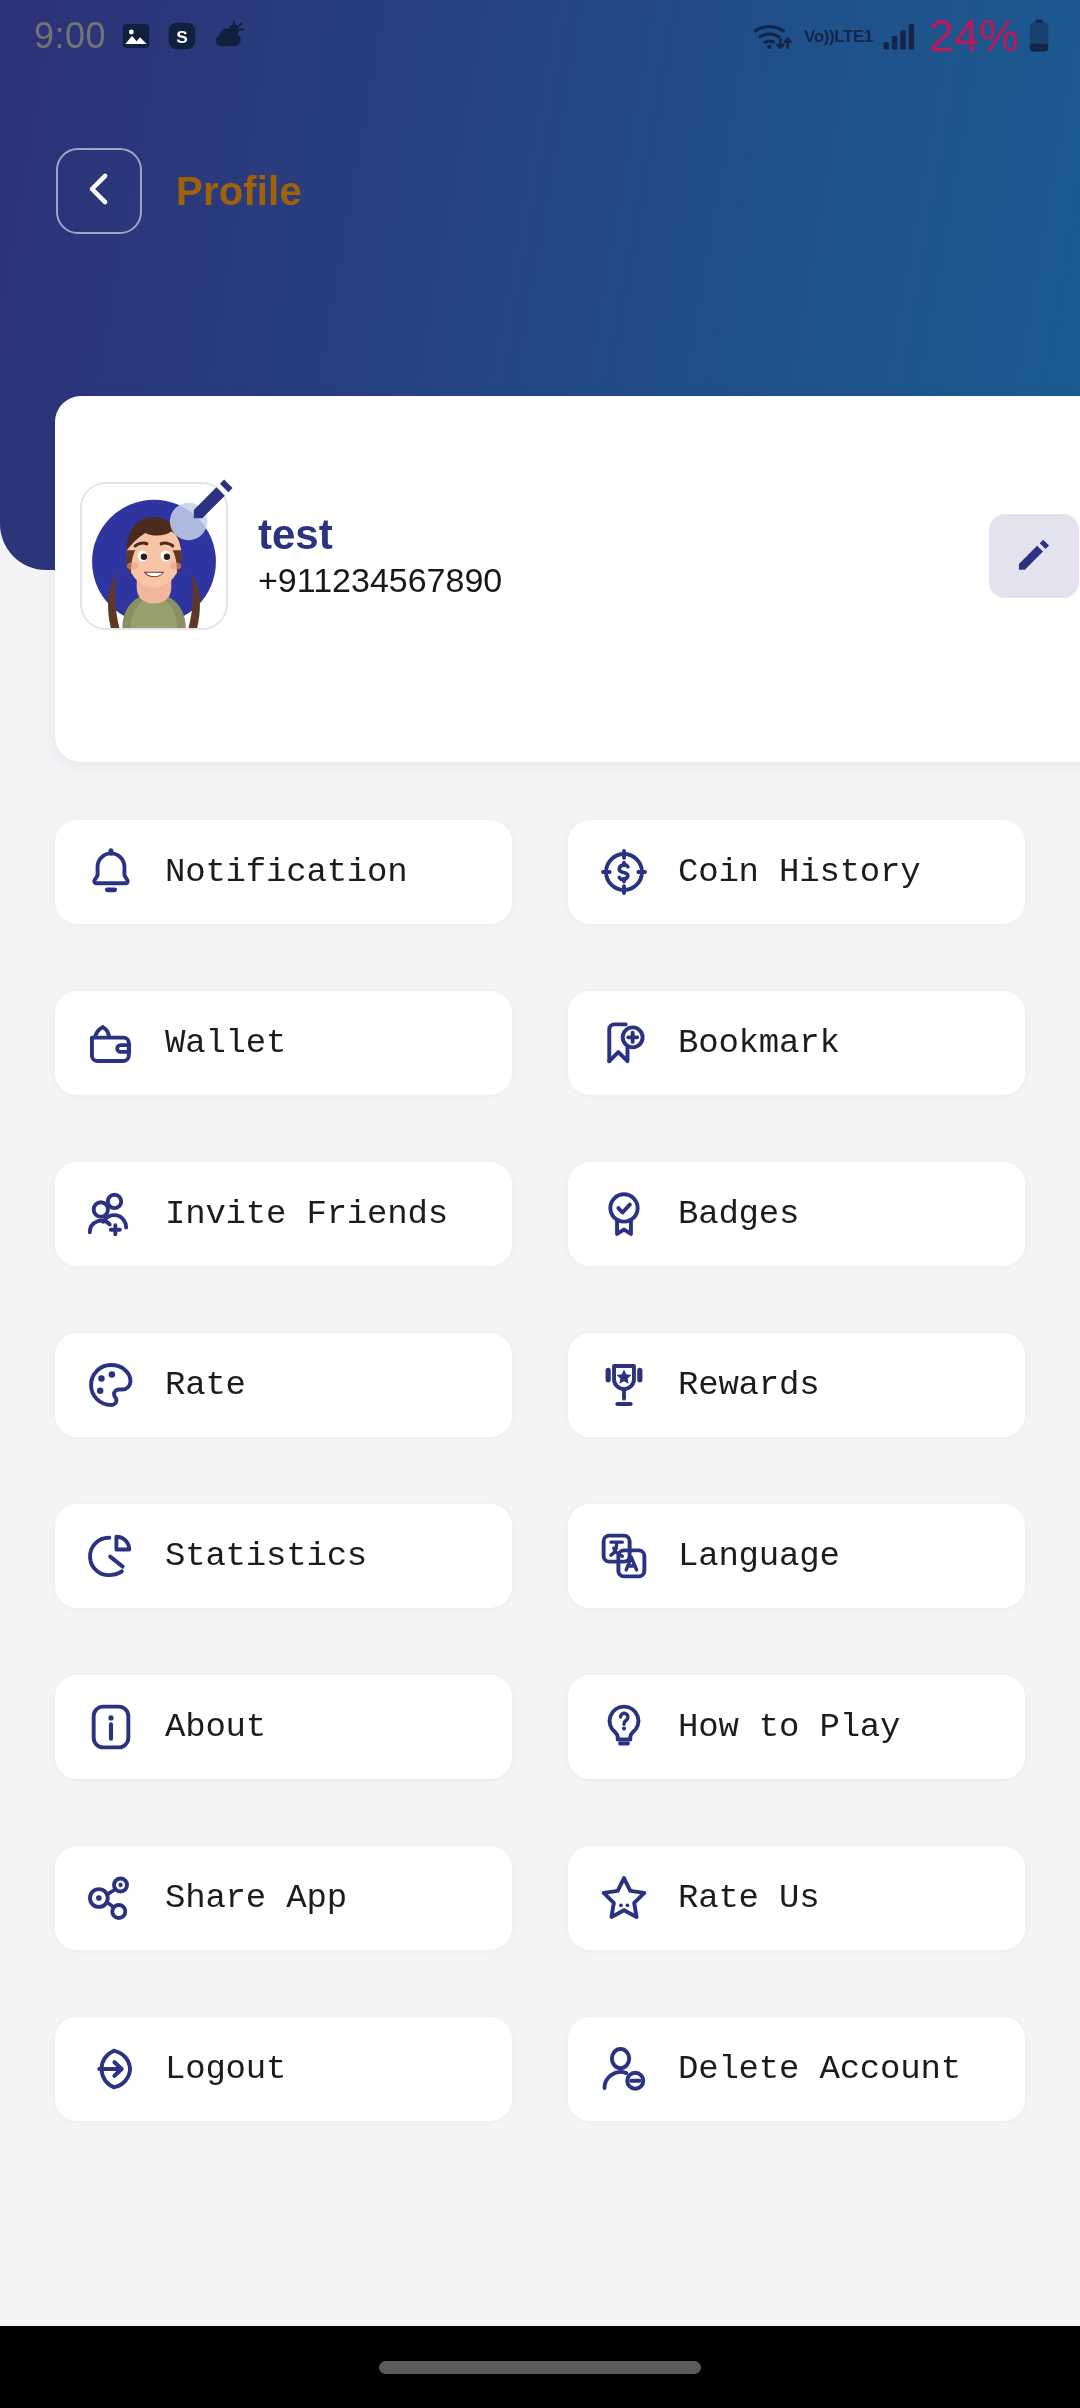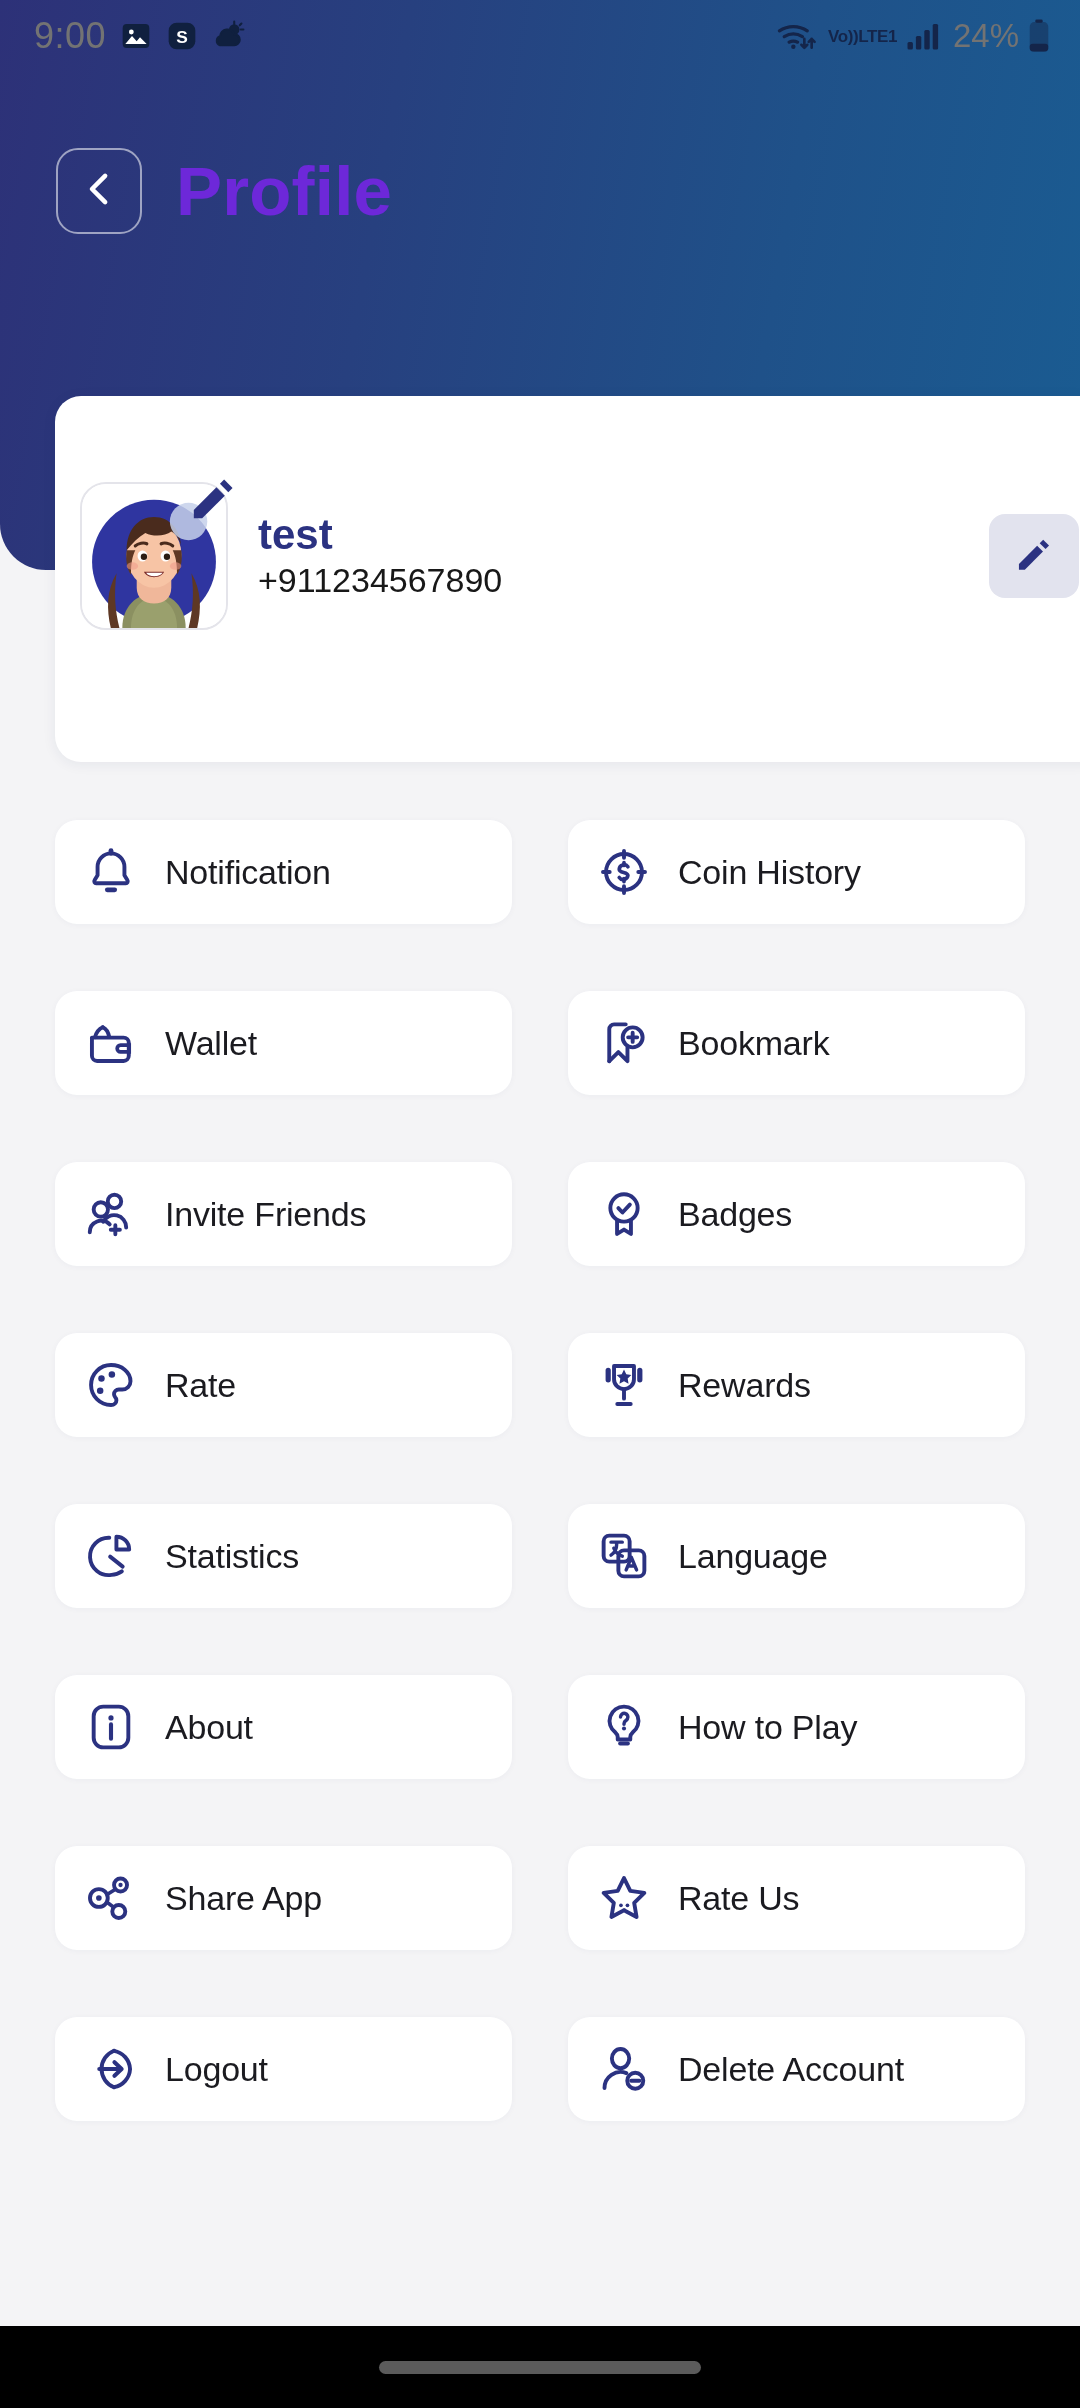--- a/index.html
+++ b/index.html
@@ -46,40 +46,40 @@
   }
   .sb-icon { display: flex; align-items: center; }
   .sb-right { display: flex; align-items: center; gap: 9px; }
   .sb-volte {
     display: flex; flex-direction: row; align-items: center;
     line-height: 1; color: #14254a;
   }
   .sb-volte .v1 { font-size: 17px; font-weight: 700; letter-spacing: -0.4px; }
   .sb-volte .v2 { font-size: 17px; font-weight: 700; letter-spacing: -0.4px; margin-top: 1px;}
   .sb-batt {
-    color: #737373; font-size: 33px; font-weight: 400;
+    color: #be185d; font-size: 45px; font-weight: 400;
     margin-left: 2px;
   }
 
   
   .titlerow {
     position: absolute; top: 148px; left: 56px;
     display: flex; align-items: center; gap: 34px;
     z-index: 6;
   }
   .back-btn {
     width: 86px; height: 86px;
     border: 2px solid rgba(255,255,255,0.55);
     border-radius: 22px;
     display: flex; align-items: center; justify-content: center;
     box-sizing: border-box;
     cursor: pointer;
   }
   .page-title {
-    color: #6d28d9; font-size: 69px; font-weight: 700;
+    color: #a16207; font-size: 40px; font-weight: 700;
     letter-spacing: 0.2px;
   }
 
   
   .profile-card {
     position: absolute;
     top: 396px; left: 55px;
     width: 1052px; height: 366px;
     background: #ffffff;
     border-radius: 26px;
@@ -161,20 +161,21 @@
     flex: 0 0 auto;
     display: flex; align-items: center; justify-content: center;
   }
   .menu-label {
     margin-left: 24px;
     font-size: 34px;
     font-weight: 500;
     color: #1b1b20;
     letter-spacing: -0.2px;
     white-space: nowrap;
+    font-family: Liberation Mono, monospace;
   }
 
   
   .navbar {
     position: absolute;
     left: 0; bottom: 0;
     width: 1080px; height: 82px;
     background: #000000;
     display: flex; align-items: center; justify-content: center;
     z-index: 9;

